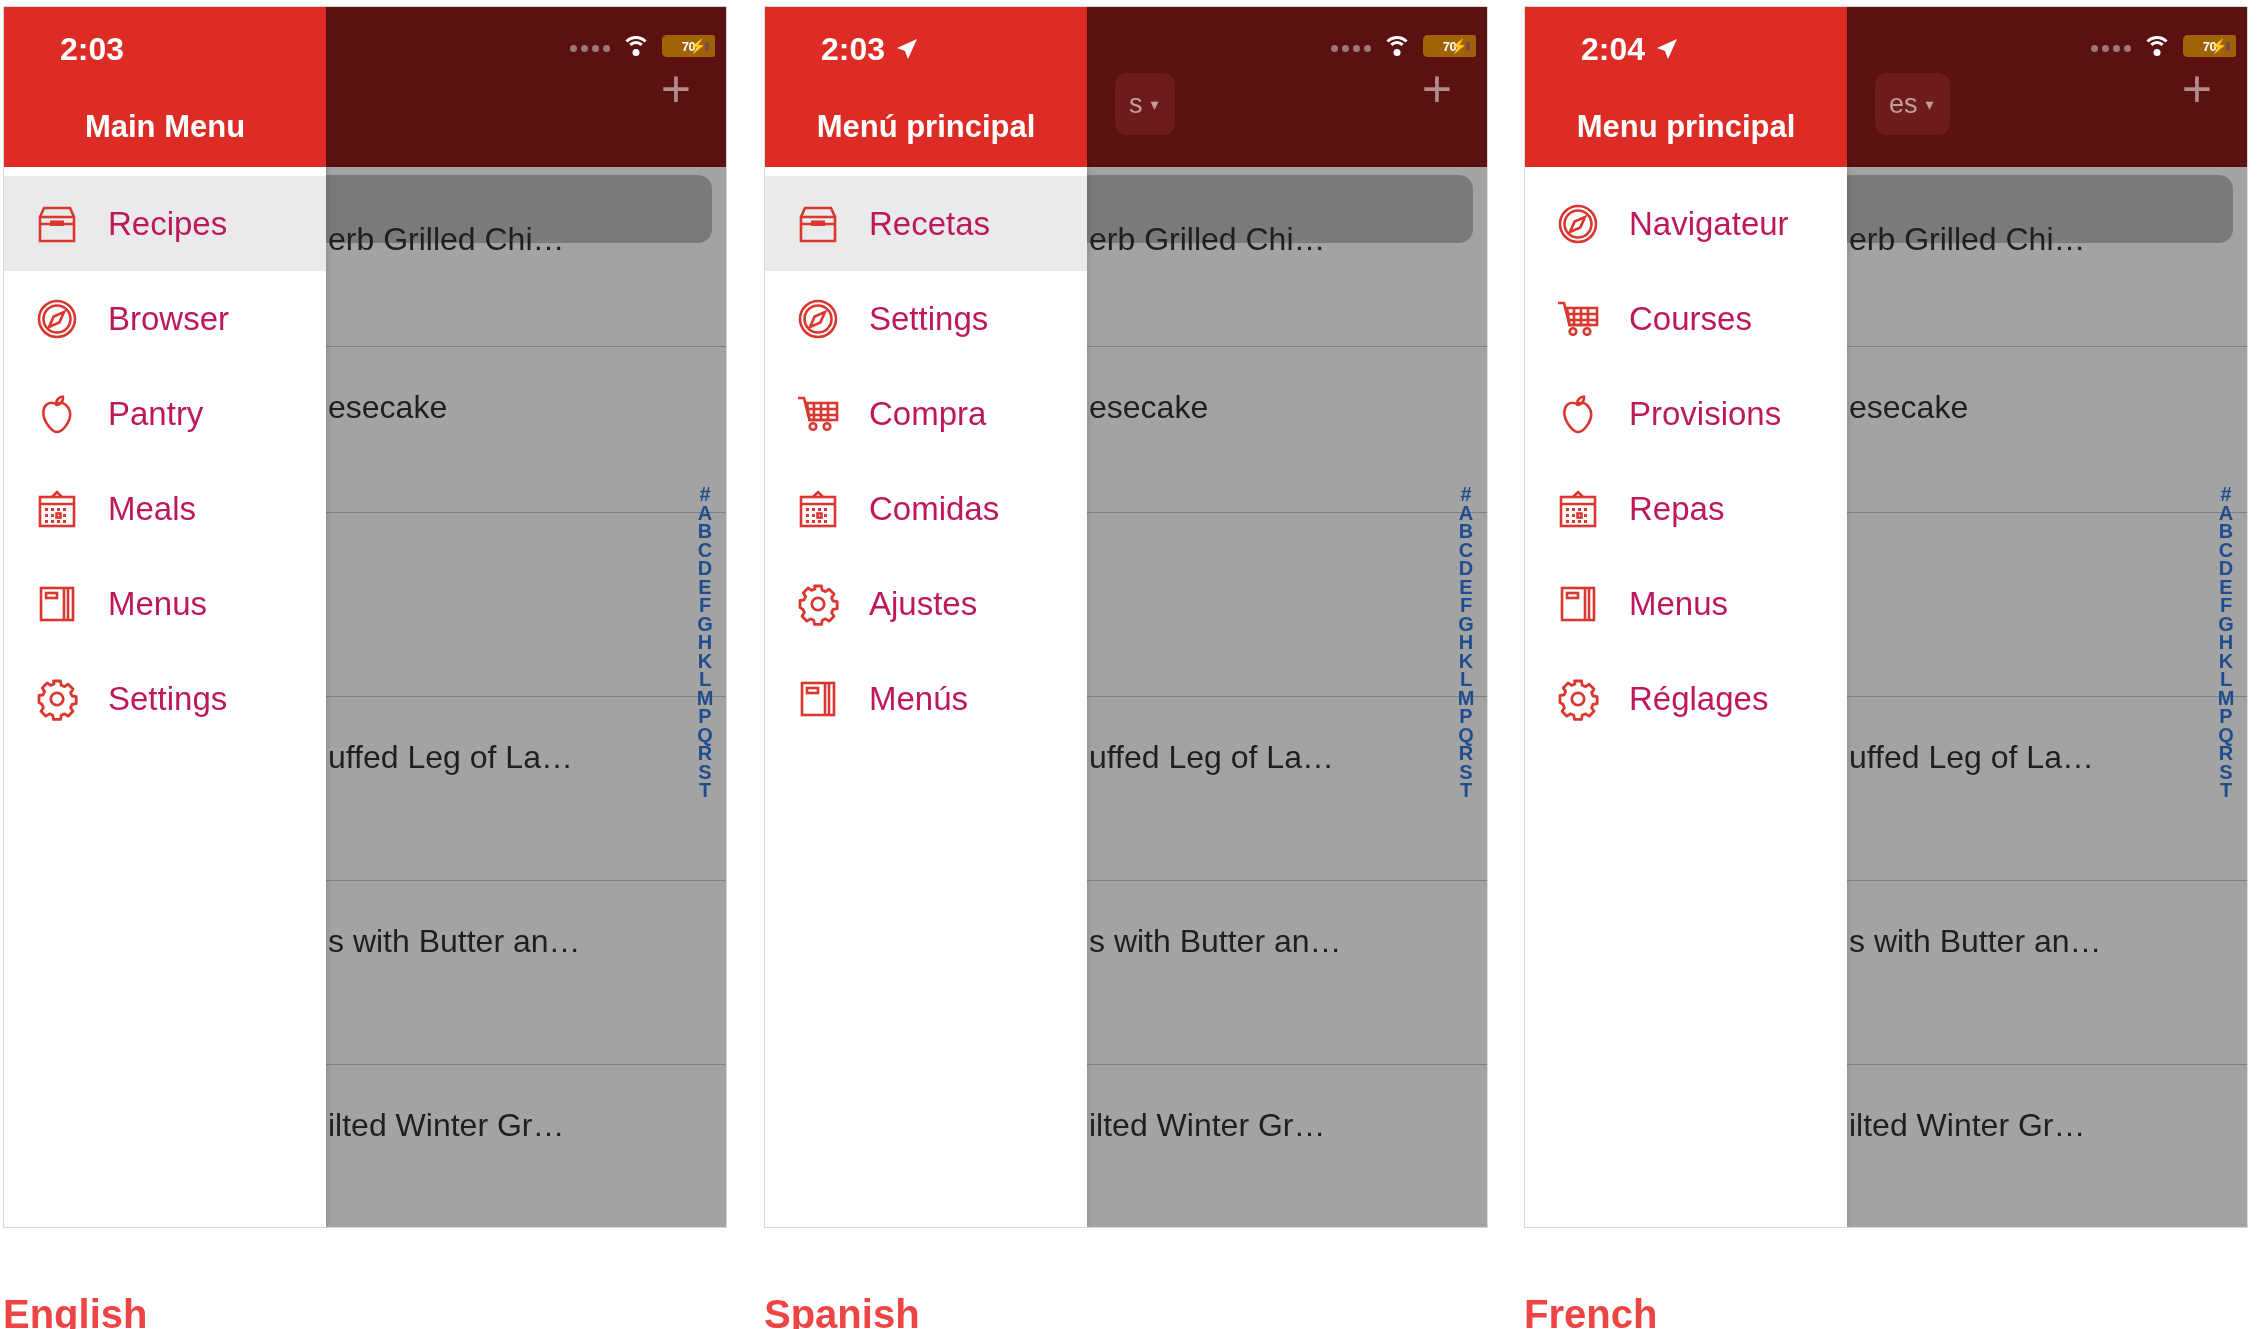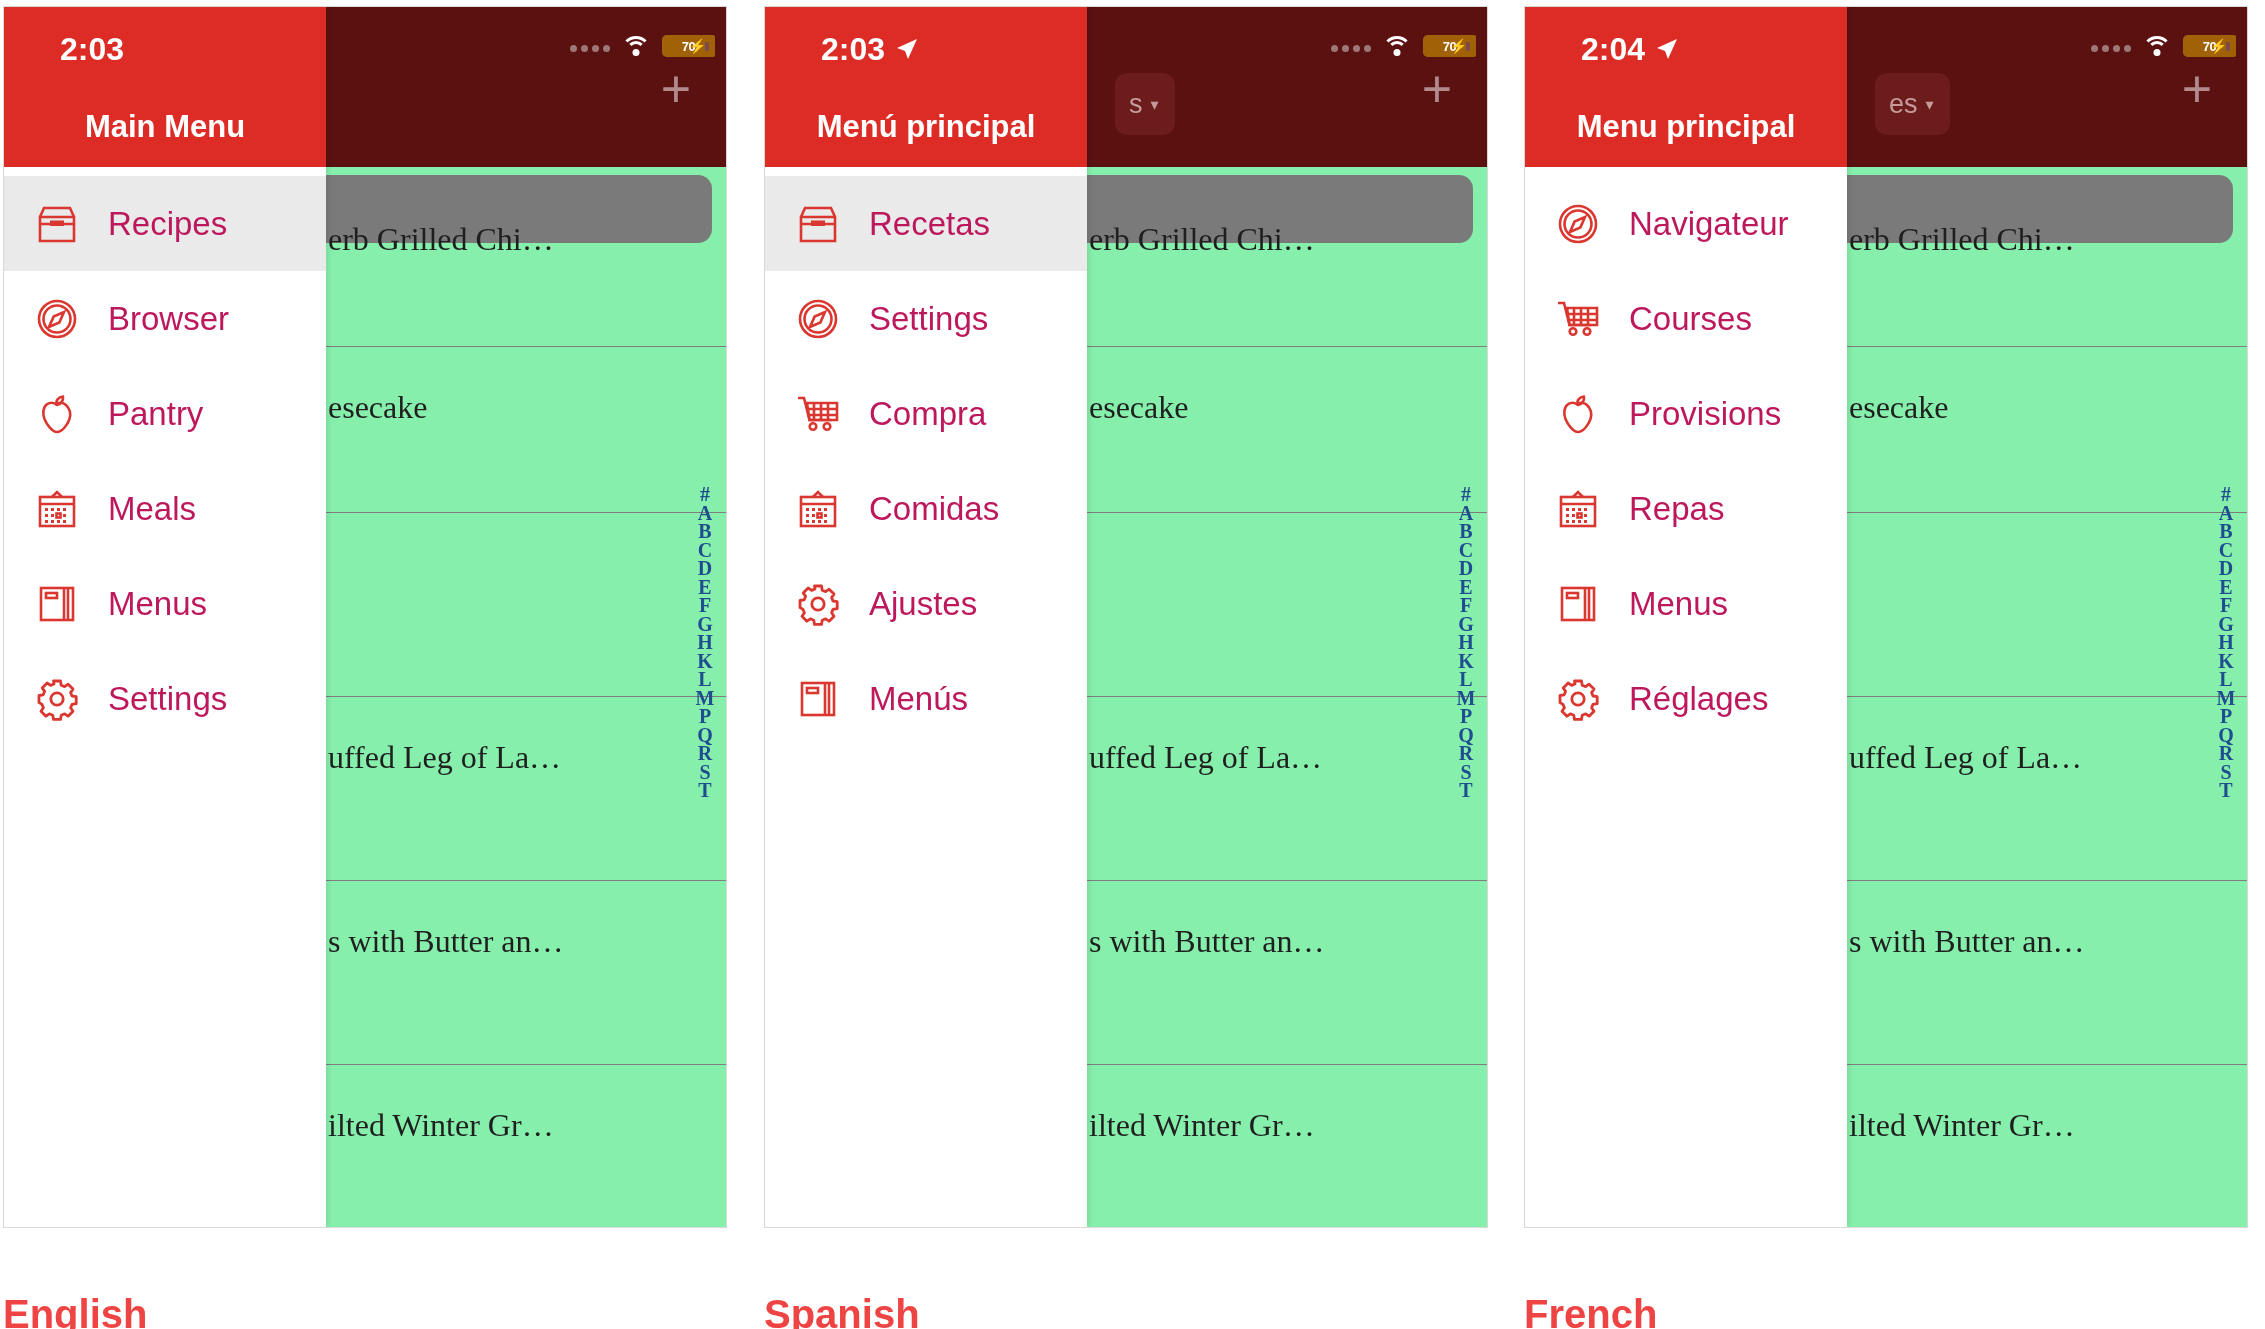--- a/index.html
+++ b/index.html
@@ -92,21 +92,21 @@
     top: 66px;
     height: 62px;
     display: flex; align-items: center; gap: 8px;
     background: #6d1c1c;
     border-radius: 12px;
     padding: 0 16px 0 14px;
     color: #c59a9a; font-size: 27px;
   }
   .bg-filter .caret { font-size: 16px; }
 
-  .bg-list { position: absolute; left: 0; right: 0; top: 160px; bottom: 0; background: #86efac; font-family: Liberation Serif, serif; }
+  .bg-list { position: absolute; left: 0; right: 0; top: 160px; bottom: 0; background: #a3a3a3; }
   .bg-search {
     position: absolute; left: 14px; right: 14px; top: 8px; height: 68px;
     background: #7a7a7a; border-radius: 14px;
   }
   .bg-row {
     position: absolute; left: 0; right: 0;
     border-bottom: 1px solid #7e7e7e;
   }
   .bg-row .title {
     position: absolute;

